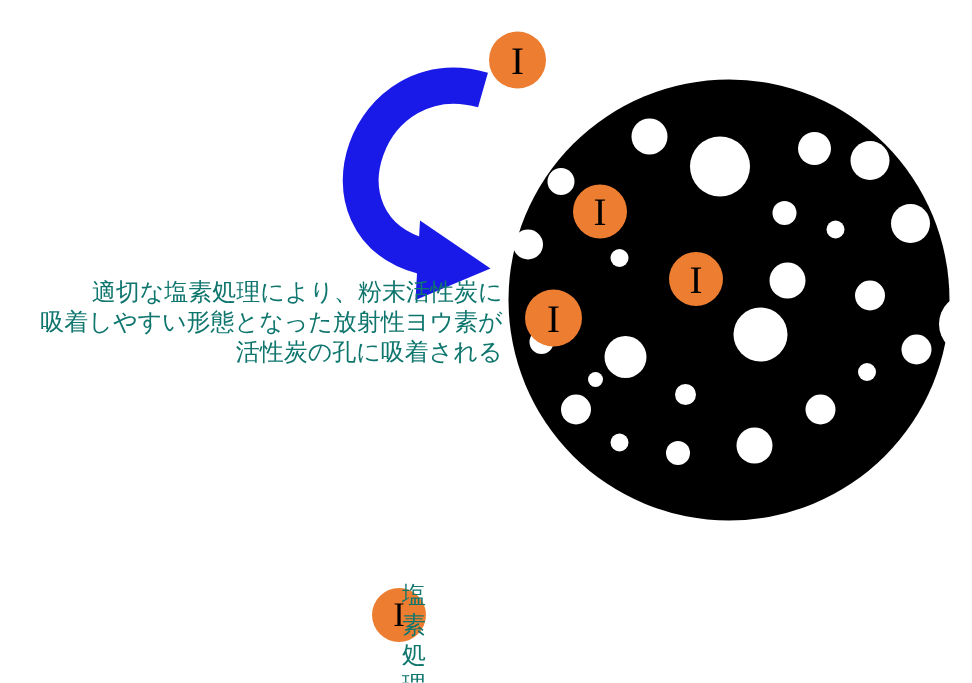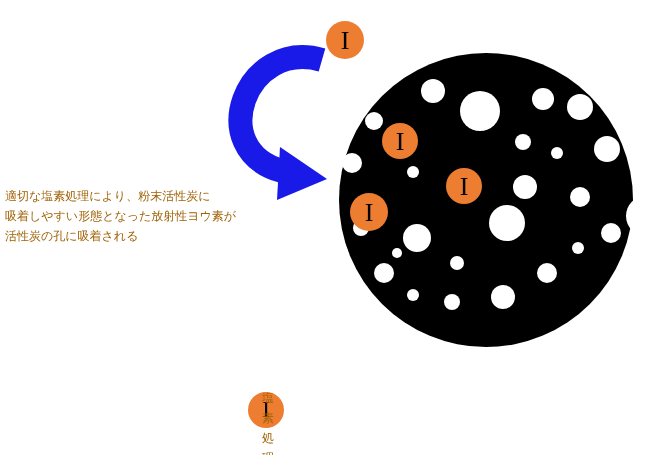--- a/index.html
+++ b/index.html
@@ -18,24 +18,25 @@
   .arrow-stroke { fill: none; stroke: #1A1AE8; stroke-width: 24; }
   .arrow-head { fill: #1A1AE8; }
   .iodine-label {
     font-family: "Liberation Serif", "DejaVu Serif", serif;
     font-size: 26px;
     fill: #000000;
     text-anchor: middle;
   }
   .caption {
     position: absolute;
-    color: #a16207;
-    font-size: 12px;
+    color: #0f766e;
+    font-size: 16px;
     line-height: 20px;
     white-space: pre-line;
+    text-align: right;
   }
   .caption.main-caption { left: 5px; top: 186px; width: 330px; }
   .legend { position: absolute; left: 248px; top: 388px; display: flex; align-items: flex-start; }
   .legend-icon {
     width: 36px; height: 36px;
     border-radius: 50%;
     background: #ED7D31;
     color: #000000;
     font-family: "Liberation Serif", "DejaVu Serif", serif;
     font-size: 23px;

